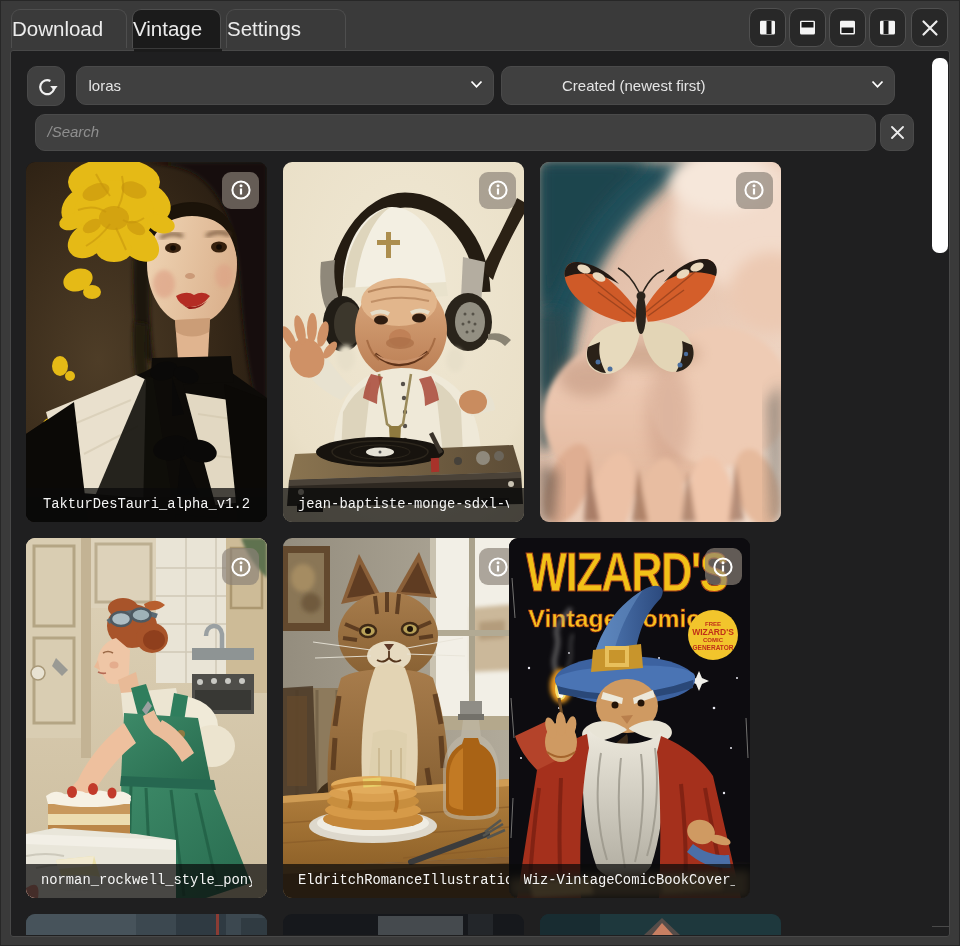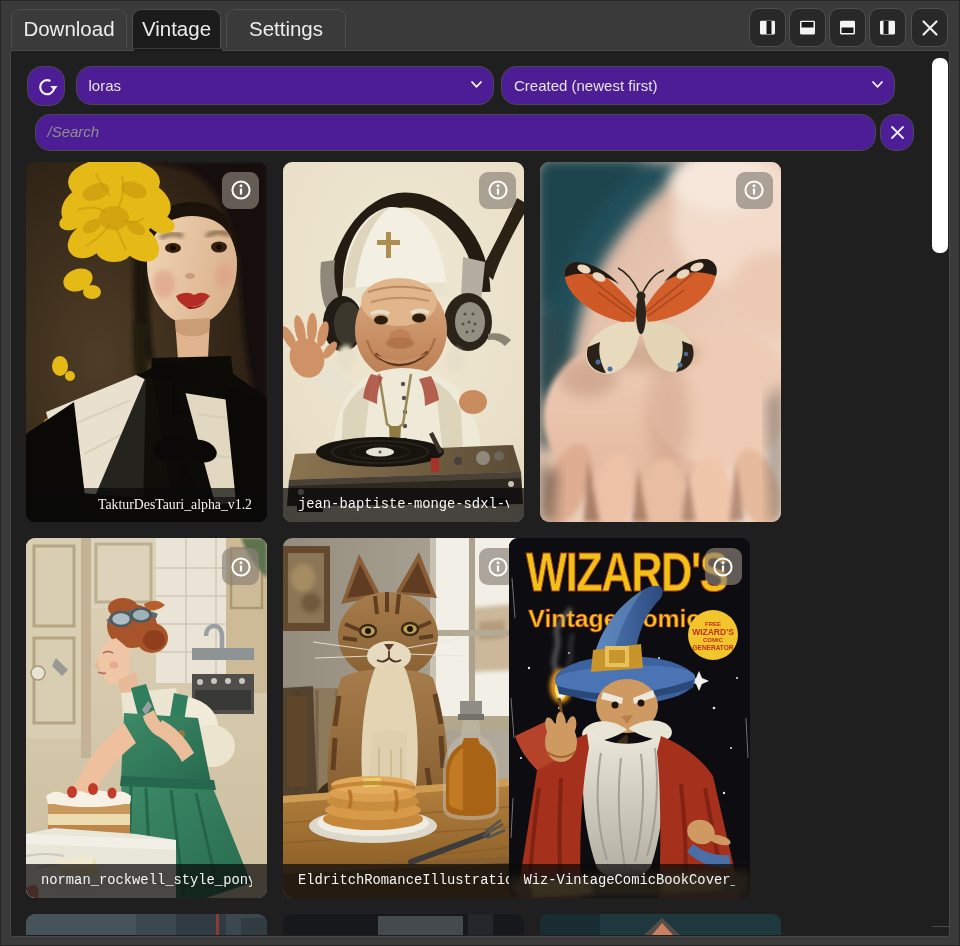--- a/index.html
+++ b/index.html
@@ -3,45 +3,45 @@
 <meta charset="utf-8">
 <style>
   * { margin:0; padding:0; box-sizing:border-box; }
   html,body { width:960px; height:946px; overflow:hidden; }
   body { background:#3a3a3a; font-family:"Liberation Sans", sans-serif; position:relative;
          box-shadow: inset 0 0 0 1px #272727; }
 
   
   .tab { position:absolute; top:9px; height:39px; border:1.5px solid #4e4e4e; border-bottom:none;
          border-radius:9px 9px 0 0; color:#ececec; font-size:20.5px; line-height:37px;
-         text-align:center; background:#3a3a3a; }
+         text-align:left; background:#3a3a3a; }
   .tab.active { background:#1b1b1b; border-color:#4e4e4e; }
   .winbtn { position:absolute; top:8px; width:37px; height:39px; background:#282828;
             border:1.5px solid #505050; border-radius:10px; }
   .winbtn svg { position:absolute; left:50%; top:50%; transform:translate(-50%,-50%); }
 
   
   #panel { position:absolute; left:9.5px; top:49.5px; width:940px; height:887px;
            background:#1f1f20; border:1.5px solid #484848; border-radius:3px; }
   
   #tabmask { position:absolute; left:123px; top:-2px; width:88px; height:3px; background:#1b1b1b; }
 
-  .ctl { position:absolute; border:1.5px solid #4a4a4a; border-radius:15px; background:#4c1d95; }
+  .ctl { position:absolute; border:1.5px solid #4a4a4a; border-radius:10px; background:#404040; }
   .seltext { color:#e4e4e4; font-size:15px; line-height:38px; padding-left:12px; white-space:nowrap; }
   .chev { position:absolute; right:10px; top:13px; }
 
   
   .card { position:absolute; width:241px; height:360px; border-radius:9px; overflow:hidden;
           background:#111; }
   .card svg.art { position:absolute; left:0; top:0; width:241px; height:360px; }
   .cap { position:absolute; left:0; right:0; bottom:0; height:34px; background:rgba(10,10,10,0.72);
          color:#f5f5f5; font-family:"Liberation Mono", monospace; font-size:13.8px;
          line-height:34px; }
   .cap span { display:block; margin:0 15px; white-space:nowrap; overflow:hidden; }
-  .cap.c { text-align:right;font-family:Liberation Serif, serif; }
+  .cap.c { text-align:center; }
   .info { position:absolute; top:10px; right:8px; width:37px; height:37px; border-radius:9px;
           background:rgba(138,130,120,0.68); }
   .info svg { position:absolute; left:50%; top:50%; transform:translate(-50%,-50%); }
 
   .sliver { position:absolute; width:241px; height:21px; border-radius:9px 9px 0 0; overflow:hidden; }
 </style>
 </head>
 <body>
 
 <div class="tab" style="left:11px; width:116px;">Download</div>
@@ -86,21 +86,21 @@
       <path d="M 14.4 4.9 A 7 7 0 1 0 17.9 13.2" fill="none" stroke="#f0f0f0" stroke-width="2.2"></path>
       <path d="M 14.2 10.0 L 21.6 10.0 L 18.0 14.8 Z" fill="#f0f0f0"></path>
     </svg>
   </div>
   <div class="ctl" style="left:65px; top:15.5px; width:418px; height:39px;">
     <div class="seltext">loras</div>
     <svg class="chev" width="13" height="9" viewBox="0 0 13 9">
         <path d="M1.5 1.5 L6.5 6.8 L11.5 1.5" fill="none" stroke="#fff" stroke-width="1.8"></path>
       </svg>
   </div>
-  <div class="ctl" style="left:490.5px; top:15.5px; width:394px; height:39px;">
+  <div class="ctl" style="left:490.5px; top:15.5px; width:394px; height:39px;padding-left:48px;">
     <div class="seltext">Created (newest first)</div>
     <svg class="chev" width="13" height="9" viewBox="0 0 13 9">
         <path d="M1.5 1.5 L6.5 6.8 L11.5 1.5" fill="none" stroke="#fff" stroke-width="1.8"></path>
       </svg>
   </div>
   <div class="ctl" style="left:24px; top:63.5px; width:841px; height:37px;">
     <div style="color:#8f8f8f; font-size:15px; font-style:italic; line-height:34px; padding-left:12px;">/Search</div>
   </div>
   <div class="ctl" style="left:869.5px; top:63.5px; width:34px; height:37px;">
     <svg width="13" height="13" viewBox="0 0 13 13" style="position:absolute;left:10px;top:11px;">

